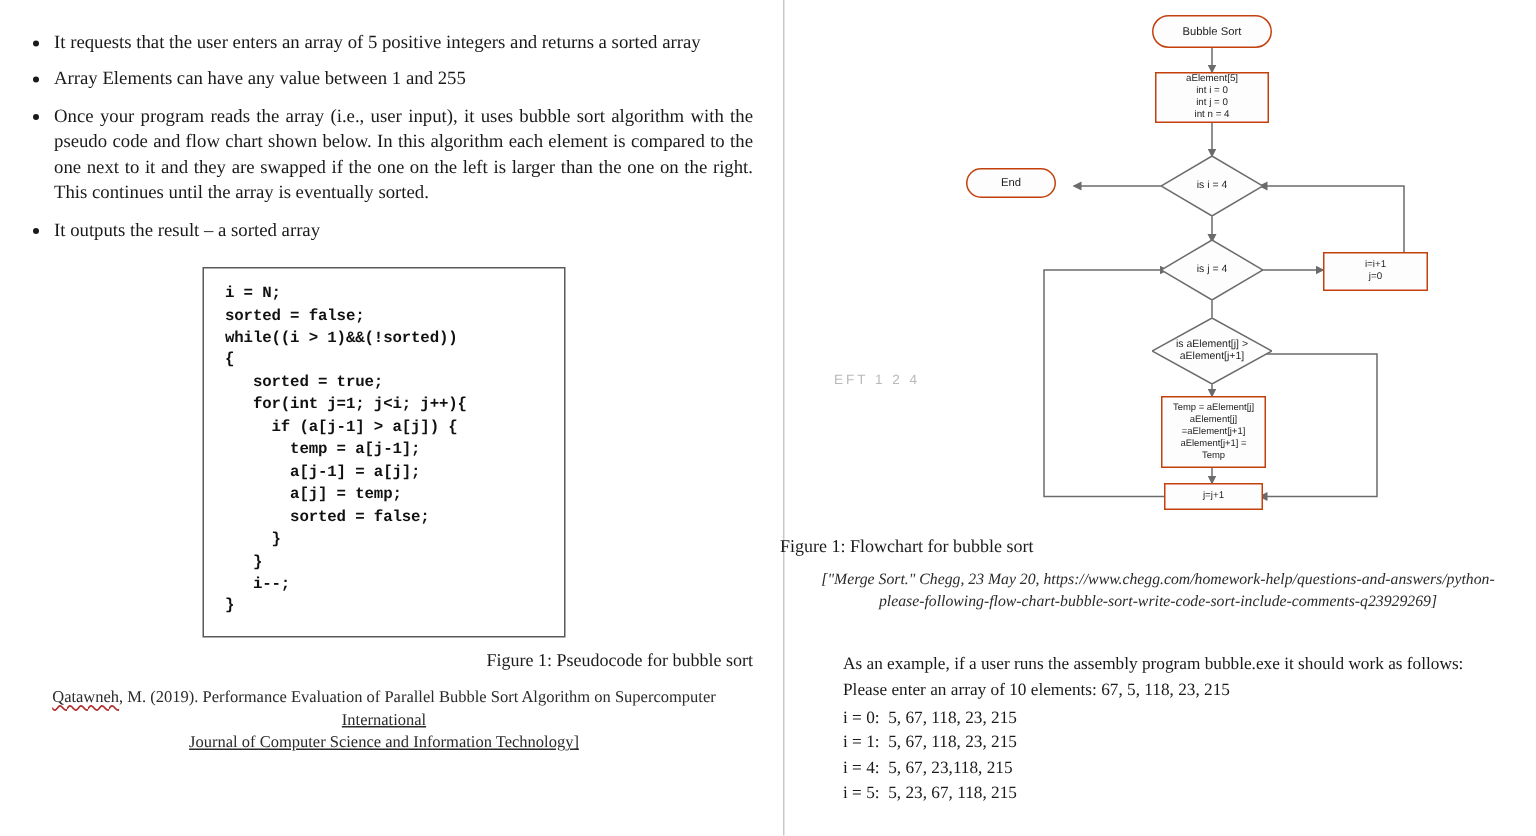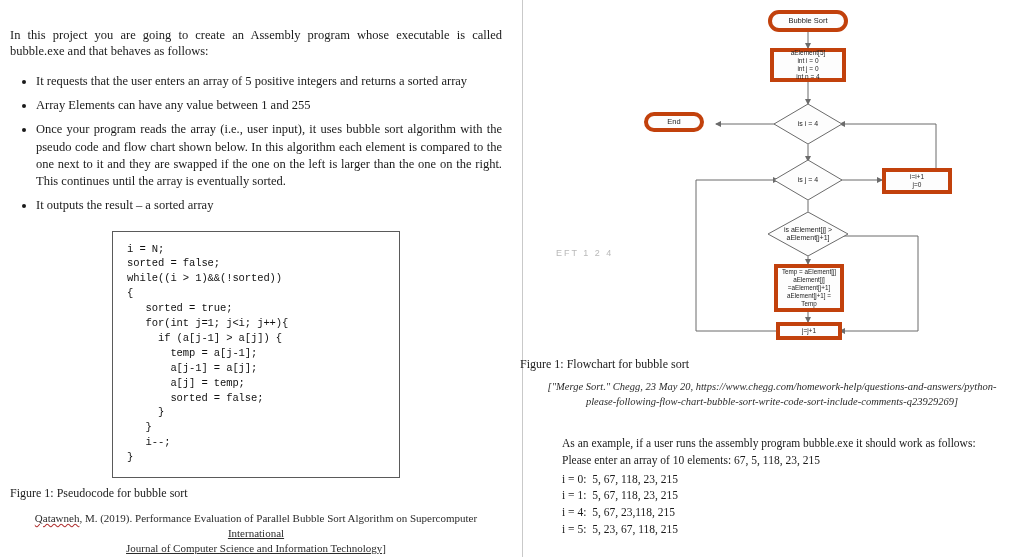--- a/index.html
+++ b/index.html
@@ -51,35 +51,35 @@
     padding-left: 26px;
     font-size: 12.5px;
     line-height: 1.38;
   }
   ul.bullets li {
     margin-bottom: 7px;
     text-align: justify;
   }
   .code-box {
     margin: 16px auto 0 auto;
-    width: 288px;
+    width: 242px;
     border: 1px solid #5a5a5a;
     padding: 10px 10px 12px 14px;
     box-sizing: border-box;
     font-family: "Liberation Mono", monospace;
     font-size: 10.5px;
     line-height: 1.42;
-    font-weight: normal;
+    font-weight: bold;
     color: #111;
     white-space: pre;
     background: #fff;
     letter-spacing: -0.1px;
   }
   .fig-caption {
-    text-align: left;
+    text-align: right;
     font-size: 12px;
     margin-top: 8px;
   }
   .citation {
     font-size: 11px;
     line-height: 1.35;
     margin-top: 10px;
     text-align: center;
     color: #2b2b2b;
   }
@@ -94,21 +94,21 @@
 
   
   .flow {
     position: relative;
     width: 504px;
     height: 355px;
   }
   .node {
     position: absolute;
     background: #fdfdfd;
-    border: 4px solid #c2410c;
+    border: 1px solid #c2410c;
     font-size: 7.5px;
     line-height: 1.25;
     text-align: center;
     color: #1d1d1d;
     display: flex;
     align-items: center;
     justify-content: center;
     box-sizing: border-box;
     white-space: pre-line;
     font-family: "Liberation Sans", sans-serif;
@@ -176,21 +176,20 @@
     white-space: pre;
   }
 </style>
 </head>
 <body>
 
 <div class="page">
 
   <div class="col-left">
 
-    <p class="intro">In this project you are going to create an Assembly program whose executable is called bubble.exe and that behaves as follows:</p>
 
     <ul class="bullets">
       <li>It requests that the user enters an array of 5 positive integers and returns a sorted array</li>
       <li>Array Elements can have any value between 1 and 255</li>
       <li>Once your program reads the array (i.e., user input), it uses bubble sort algorithm with the pseudo code and flow chart shown below. In this algorithm each element is compared to the one next to it and they are swapped if the one on the left is larger than the one on the right. This continues until the array is eventually sorted.</li>
       <li>It outputs the result – a sorted array</li>
     </ul>
 
     <div class="code-box">i = N;
 sorted = false;

